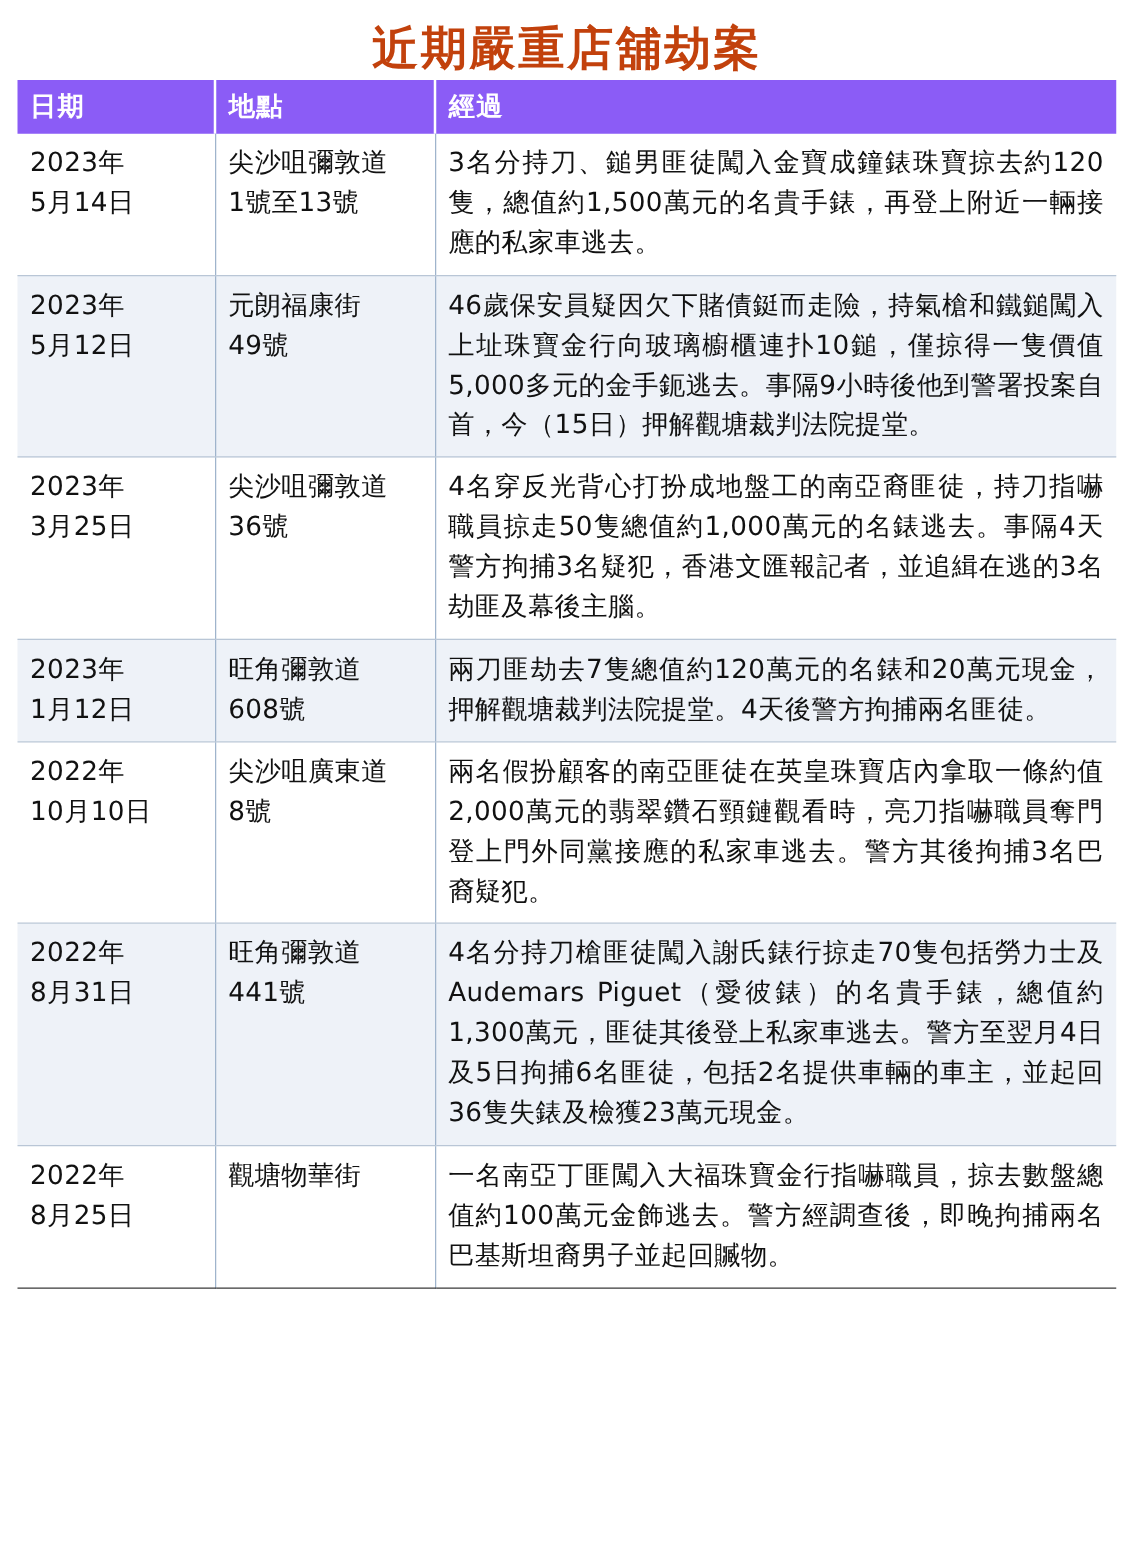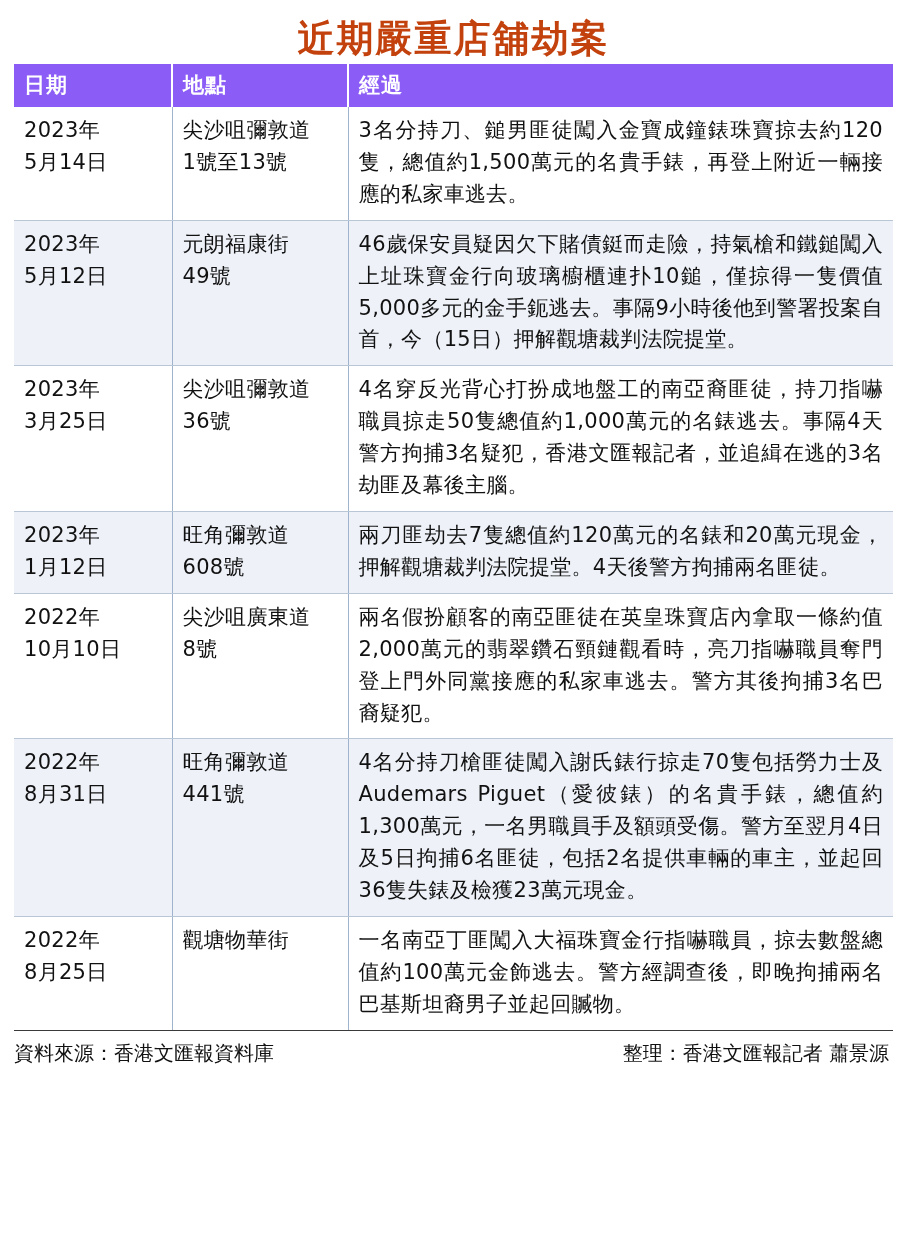--- a/index.html
+++ b/index.html
@@ -143,29 +143,25 @@
 10月10日</td>
         <td class="place">尖沙咀廣東道
 8號</td>
         <td class="desc">兩名假扮顧客的南亞匪徒在英皇珠寶店內拿取一條約值2,000萬元的翡翠鑽石頸鏈觀看時，亮刀指嚇職員奪門登上門外同黨接應的私家車逃去。警方其後拘捕3名巴裔疑犯。</td>
       </tr>
       <tr class="shade">
         <td class="date">2022年
 8月31日</td>
         <td class="place">旺角彌敦道
 441號</td>
-        <td class="desc">4名分持刀槍匪徒闖入謝氏錶行掠走70隻包括勞力士及 Audemars Piguet（愛彼錶）的名貴手錶，總值約1,300萬元，一名男職員手及額頭受傷。警方至翌月4日及5日拘捕6名匪徒，包括2名提供車輛的車主，並起回36隻失錶及檢獲23萬元現金。</td>
+        <td class="desc">4名分持刀槍匪徒闖入謝氏錶行掠走70隻包括勞力士及 Audemars Piguet（愛彼錶）的名貴手錶，總值約1,300萬元，匪徒其後登上私家車逃去。警方至翌月4日及5日拘捕6名匪徒，包括2名提供車輛的車主，並起回36隻失錶及檢獲23萬元現金。</td>
       </tr>
       <tr class="">
         <td class="date">2022年
 8月25日</td>
         <td class="place">觀塘物華街</td>
         <td class="desc">一名南亞丁匪闖入大福珠寶金行指嚇職員，掠去數盤總值約100萬元金飾逃去。警方經調查後，即晚拘捕兩名巴基斯坦裔男子並起回贓物。</td>
       </tr>
     </tbody>
   </table>
 
-  <div class="footer">
-    <div class="left">資料來源：香港文匯報資料庫</div>
-    <div class="right">整理：香港文匯報記者 蕭景源</div>
-  </div>
 
 </div>
 
 </body></html>

